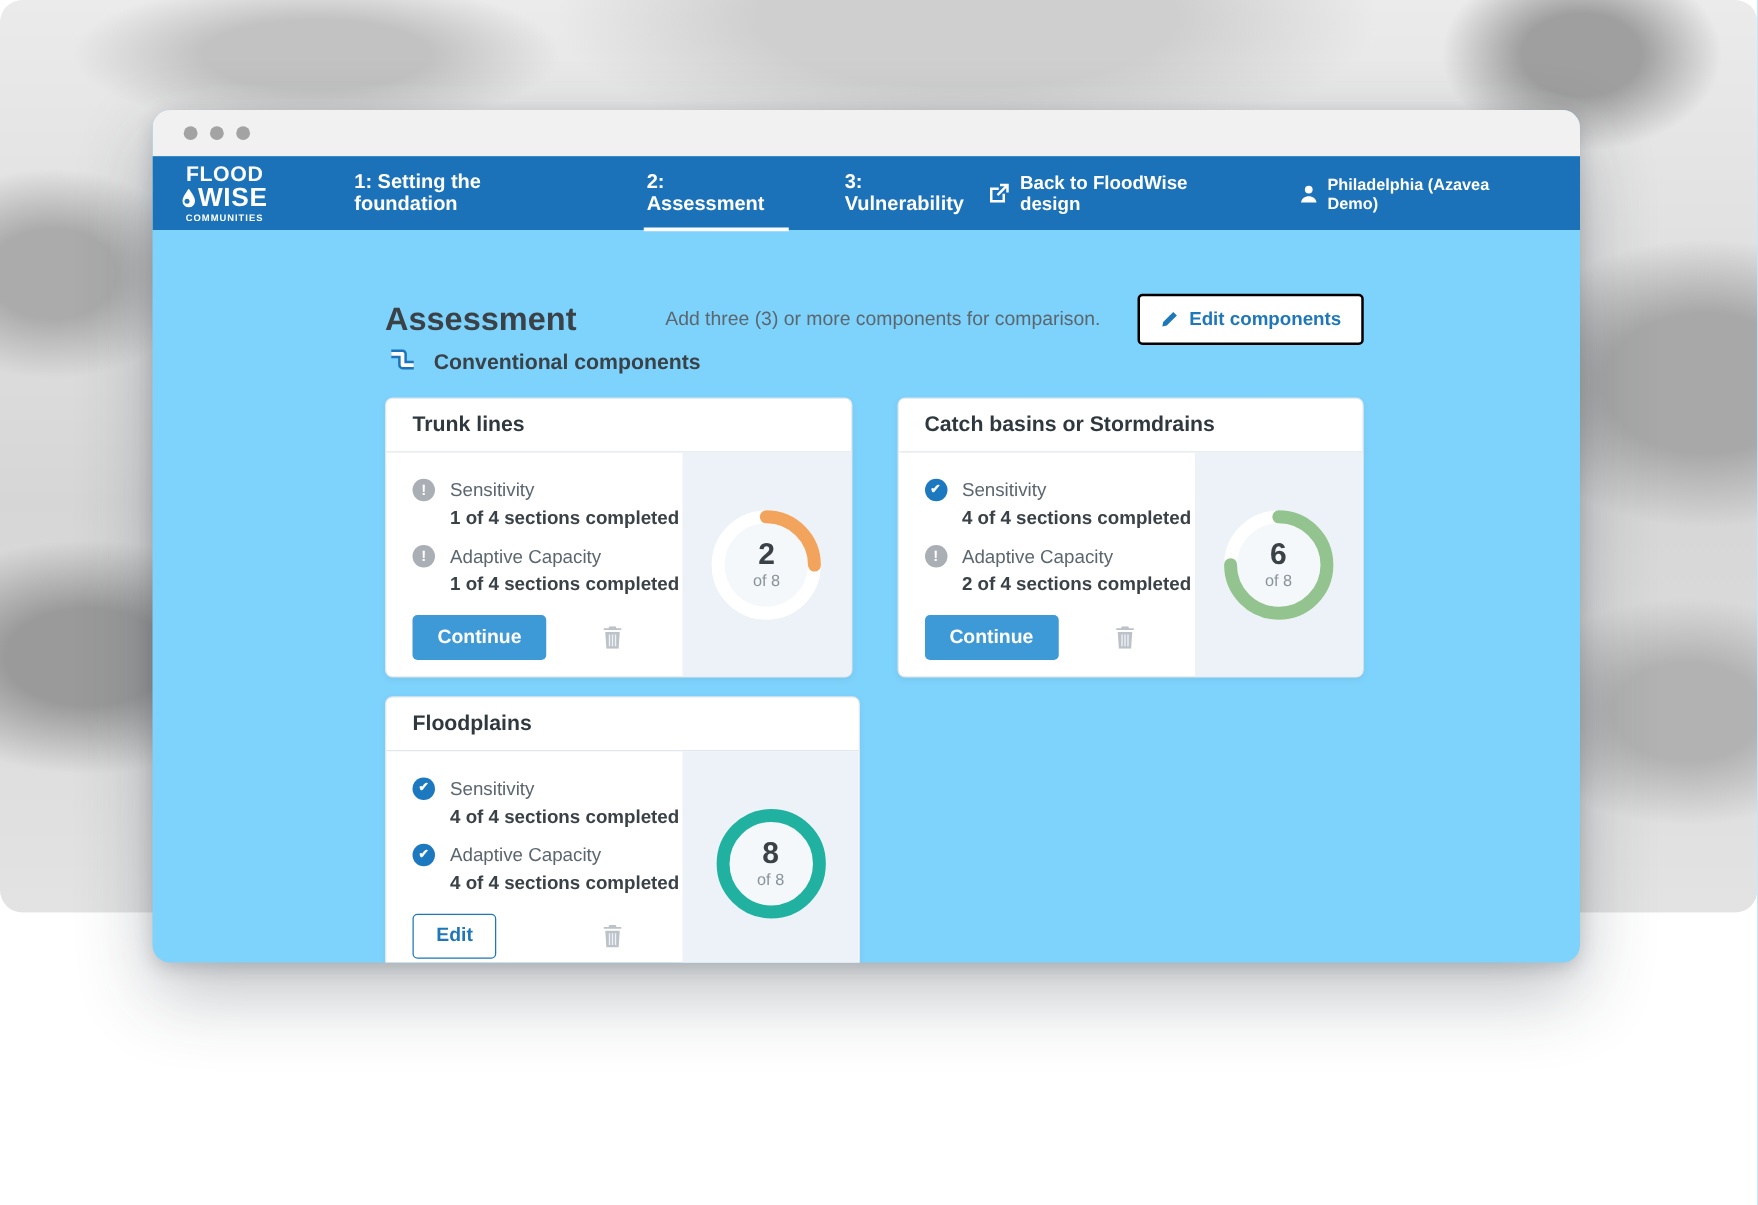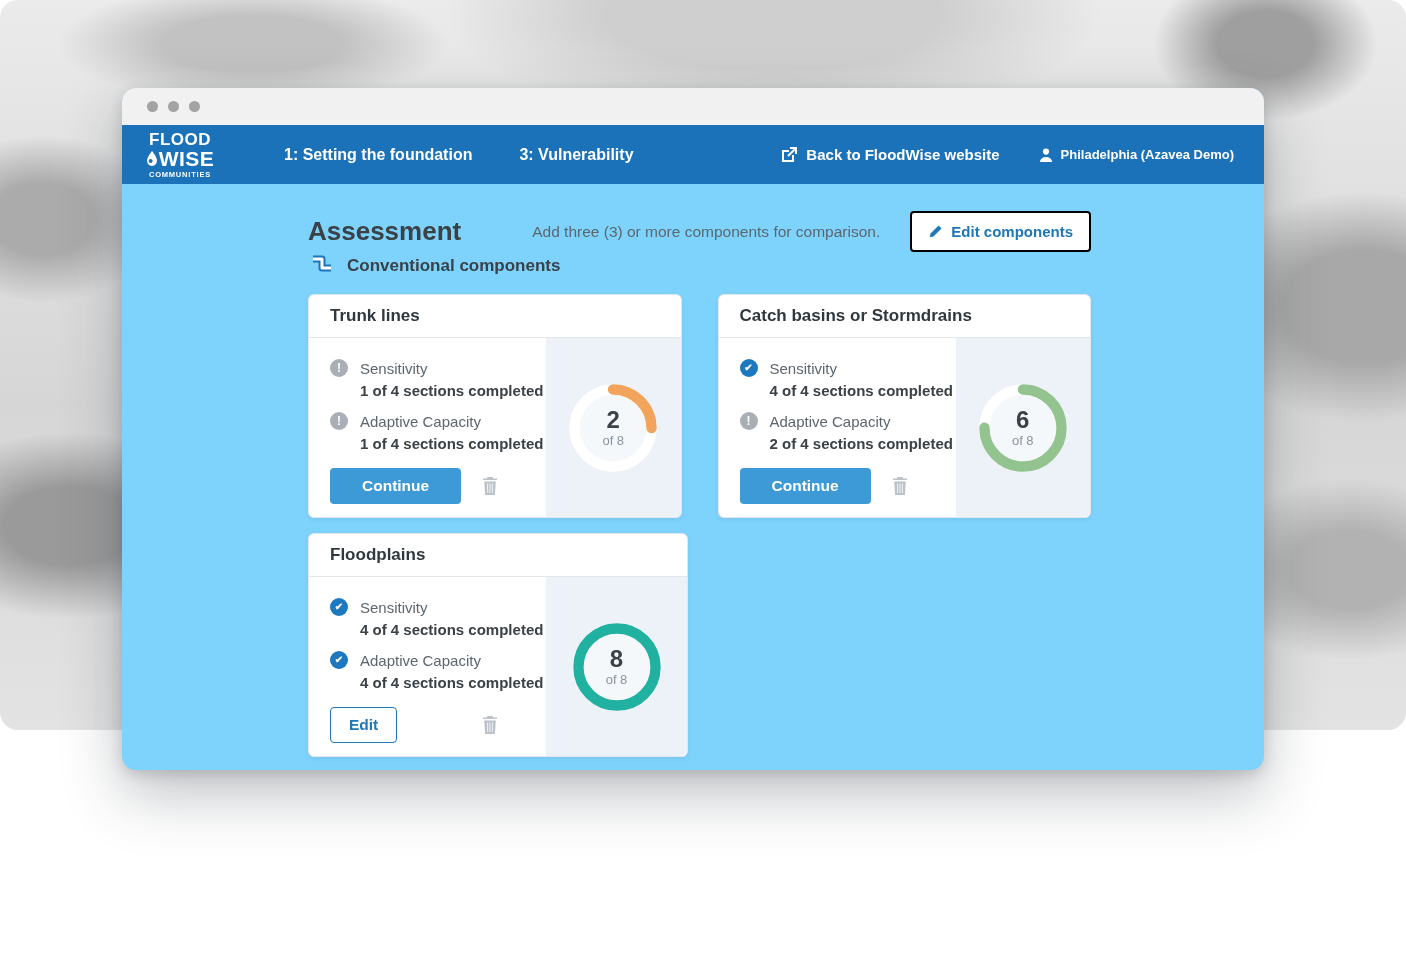--- a/index.html
+++ b/index.html
@@ -56,21 +56,21 @@
     content:""; position:absolute; left:0; right:0; bottom:-6px; height:3px; background:#ffffff;
   }
   .nav-right { margin-left:auto; display:flex; align-items:center; gap:38px; margin-right:30px; }
   .back-link { display:flex; align-items:center; gap:8px; font-size:15px; font-weight:bold; cursor:pointer; }
   .user { display:flex; align-items:center; gap:7px; font-size:13px; font-weight:bold; cursor:pointer; }
 
   
   .content { padding:27px 0 0 186px; width:100%; }
   .inner { width:783px; }
 
-  .page-header { display:flex; align-items:center; }
+  .page-header { display:flex; align-items:center;margin-top:24px; }
   .page-title { font-size:26px; font-weight:bold; color:#3a4147; }
   .page-sub { font-size:15.5px; color:#5c666e; margin-left:71px; }
   .edit-btn {
     margin-left:auto; display:flex; align-items:center; gap:8px;
     background:#ffffff; border:2px solid #000000; border-radius:4px;
     color:#1d77b8; font-size:15px; font-weight:bold;
     padding:10px 16px; cursor:pointer; font-family:inherit;
   }
 
   .section-head { display:flex; align-items:center; gap:12px; }
@@ -104,21 +104,21 @@
   .status-ico.ok { background:#1c79c0; }
   .status-ico.ok::before { content:"\2714"; font-size:10px; }
   .status-ico.warn { background:#a9afb5; }
   .status-ico.warn::before { content:"!"; font-size:12px; }
   .status-label { font-size:15px; color:#5c666e; }
   .status-detail { font-size:15px; font-weight:bold; color:#3a4147; }
 
   .actions { display:flex; align-items:center; margin-top:16px; }
   .btn-primary {
     background:#3e9ad6; color:#fff; border:none; border-radius:4px;
-    font-size:15.5px; font-weight:bold; padding:9px 32px;
+    font-size:15.5px; font-weight:bold; padding:9px 20px;
     cursor:pointer; font-family:inherit;
   }
   .btn-secondary {
     background:#ffffff; color:#1d77b8; border:1px solid #1d77b8; border-radius:4px;
     font-size:15.5px; font-weight:bold; padding:8px 18px;
     cursor:pointer; font-family:inherit;
   }
   .trash { margin-left:auto; margin-right:48px; cursor:pointer; display:flex; }
 
   .ring { width:94px; height:94px; position:relative; }
@@ -155,32 +155,33 @@
               <circle cx="4.6" cy="10" r="2" fill="#1b72b8"></circle>
             </svg>
         </span>
         <span>WISE</span>
       </div>
       <div class="l3">COMMUNITIES</div>
     </div>
 
     <div class="tabs">
       <div class="tab">1: Setting the foundation</div>
+      <div class="tab active">2: Assessment</div>
       <div class="tab">3: Vulnerability</div>
     </div>
 
     <div class="nav-right">
       <div class="back-link">
         <span class="sec-icon">
           <svg width="17" height="17" viewBox="0 0 17 17">
               <path d="M1 4h7v2H3v8h8v-5h2v7H1V4z" fill="#ffffff"></path>
               <path d="M9 1h7v7h-2V4.4l-6.3 6.3-1.4-1.4L12.6 3H9V1z" fill="#ffffff"></path>
             </svg>
         </span>
-        <span>Back to FloodWise website</span>
+        <span>Back to FloodWise design</span>
       </div>
       <div class="user">
         <span class="sec-icon">
           <svg width="16" height="16" viewBox="0 0 16 16">
               <circle cx="8" cy="4.6" r="3.1" fill="#ffffff"></circle>
               <path d="M1.8 15c.5-3.3 3.1-5 6.2-5s5.7 1.7 6.2 5H1.8z" fill="#ffffff"></path>
             </svg>
         </span>
         <span>Philadelphia (Azavea Demo)</span>
       </div>

